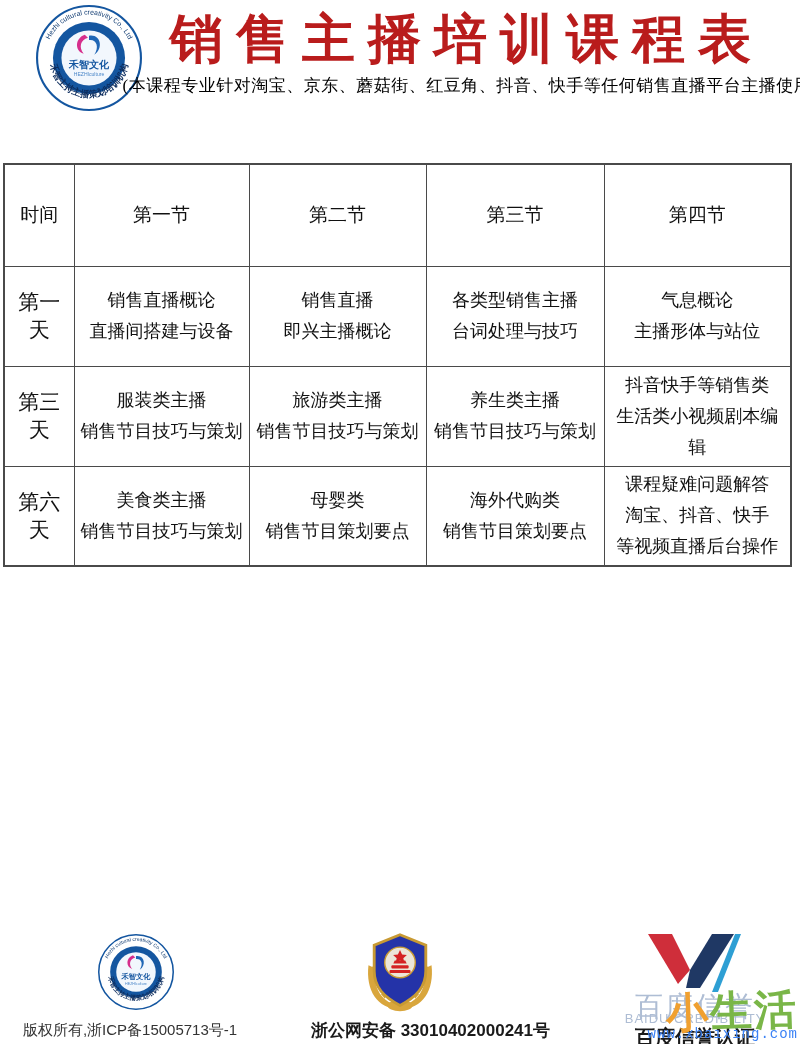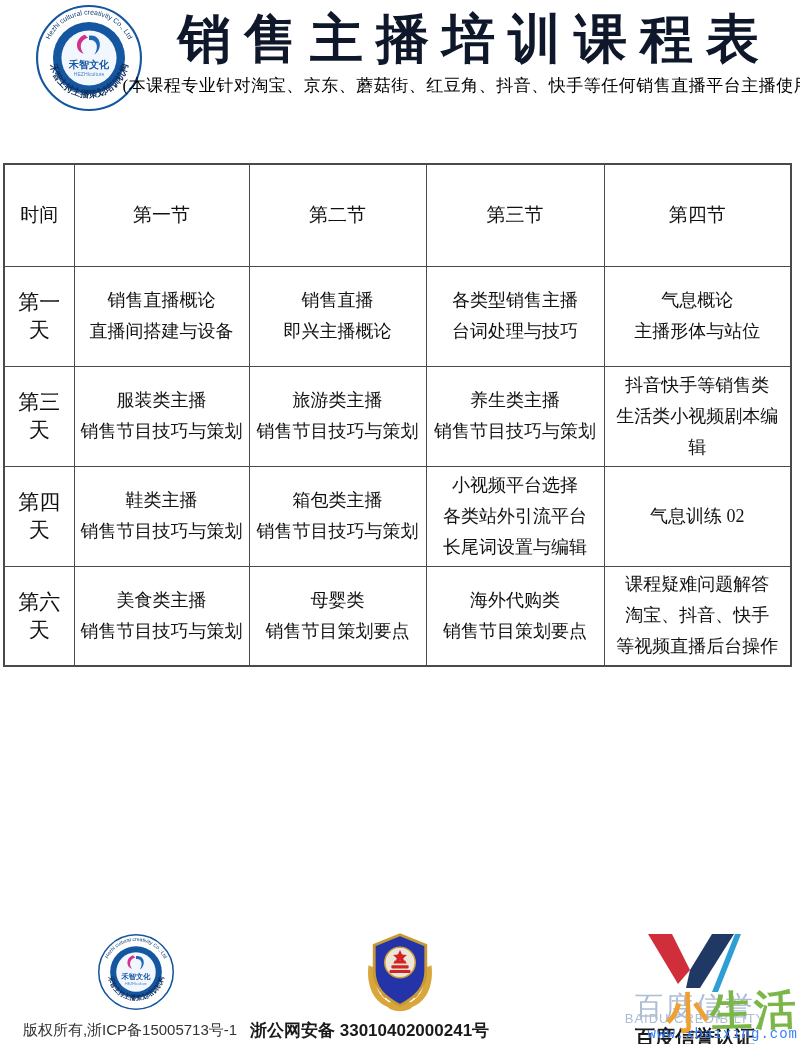--- a/index.html
+++ b/index.html
@@ -2,43 +2,43 @@
 <html><head>
 <meta charset="utf-8">
 <style>
   html,body{margin:0;padding:0;background:#fff;}
   .page{position:relative;width:800px;height:1044px;background:#ffffff;overflow:hidden;
         font-family:"Liberation Serif","DejaVu Serif",serif;color:#111;}
 
   
   .logo-top{position:absolute;left:36px;top:5px;width:106px;height:106px;}
   .logo-bottom{position:absolute;left:98px;top:934px;width:76px;height:76px;}
-  .page-title{position:absolute;left:160px;top:4px;width:630px;margin:0;
+  .page-title{position:absolute;left:152px;top:4px;width:630px;margin:0;
               font-size:53px;font-weight:bold;letter-spacing:13px;text-align:center;
-              white-space:nowrap;color:#0f172a;}
+              white-space:nowrap;color:#b91c1c;}
   .page-subtitle{position:absolute;left:110px;top:74px;width:720px;margin:0;
                  font-size:17px;text-align:center;color:#000;letter-spacing:0.5px;}
 
   
   table.schedule{position:absolute;left:3px;top:163px;width:787px;border-collapse:collapse;
                  table-layout:fixed;border:2px solid #4a4a4a;}
   table.schedule td,table.schedule th{border:1px solid #4a4a4a;text-align:center;
                  vertical-align:middle;font-weight:normal;padding:0 4px;}
   table.schedule thead tr{height:102px;}
   table.schedule thead th{font-size:19px;}
   table.schedule tbody tr{height:100px;}
   td.day{font-size:21px;}
   td.cell{font-size:18px;}
   td.cell .cl{line-height:31px;}
 
   
   .copyright{position:absolute;left:15px;top:1021px;width:230px;text-align:center;
              font-family:"Liberation Sans","DejaVu Sans",sans-serif;font-size:15px;color:#333;}
   .police-badge{position:absolute;left:360px;top:929px;width:80px;height:86px;}
-  .police-record{position:absolute;left:250px;top:1019px;width:300px;text-align:left;
+  .police-record{position:absolute;left:250px;top:1019px;width:300px;text-align:right;
              font-family:"Liberation Sans","DejaVu Sans",sans-serif;font-size:17px;
              font-weight:bold;color:#1a1a1a;}
   .baidu-logo{position:absolute;left:642px;top:931px;width:100px;height:64px;}
   .baidu-name{position:absolute;left:600px;top:988px;width:190px;text-align:center;
              font-family:"Liberation Sans","DejaVu Sans",sans-serif;font-size:28px;
              color:#aebdd4;letter-spacing:2px;}
   .baidu-name-en{position:absolute;left:600px;top:1011px;width:190px;text-align:center;
              font-family:"Liberation Sans","DejaVu Sans",sans-serif;font-size:13px;
              color:#aebdd4;letter-spacing:1px;}
   .baidu-cert{position:absolute;left:600px;top:1024px;width:190px;text-align:center;
@@ -127,39 +127,20 @@
             <div class="cl">旅游类主播</div>
             <div class="cl">销售节目技巧与策划</div>
           </td>
           <td class="cell">
             <div class="cl">养生类主播</div>
             <div class="cl">销售节目技巧与策划</div>
           </td>
           <td class="cell">
             <div class="cl">抖音快手等销售类</div>
             <div class="cl">生活类小视频剧本编辑</div>
-          </td>
-        </tr>
-        <tr>
-          <td class="day">第四天</td>
-          <td class="cell">
-            <div class="cl">鞋类主播</div>
-            <div class="cl">销售节目技巧与策划</div>
-          </td>
-          <td class="cell">
-            <div class="cl">箱包类主播</div>
-            <div class="cl">销售节目技巧与策划</div>
-          </td>
-          <td class="cell">
-            <div class="cl">小视频平台选择</div>
-            <div class="cl">各类站外引流平台</div>
-            <div class="cl">长尾词设置与编辑</div>
-          </td>
-          <td class="cell">
-            <div class="cl">气息训练 02</div>
           </td>
         </tr>
         <tr>
           <td class="day">第六天</td>
           <td class="cell">
             <div class="cl">美食类主播</div>
             <div class="cl">销售节目技巧与策划</div>
           </td>
           <td class="cell">
             <div class="cl">母婴类</div>

